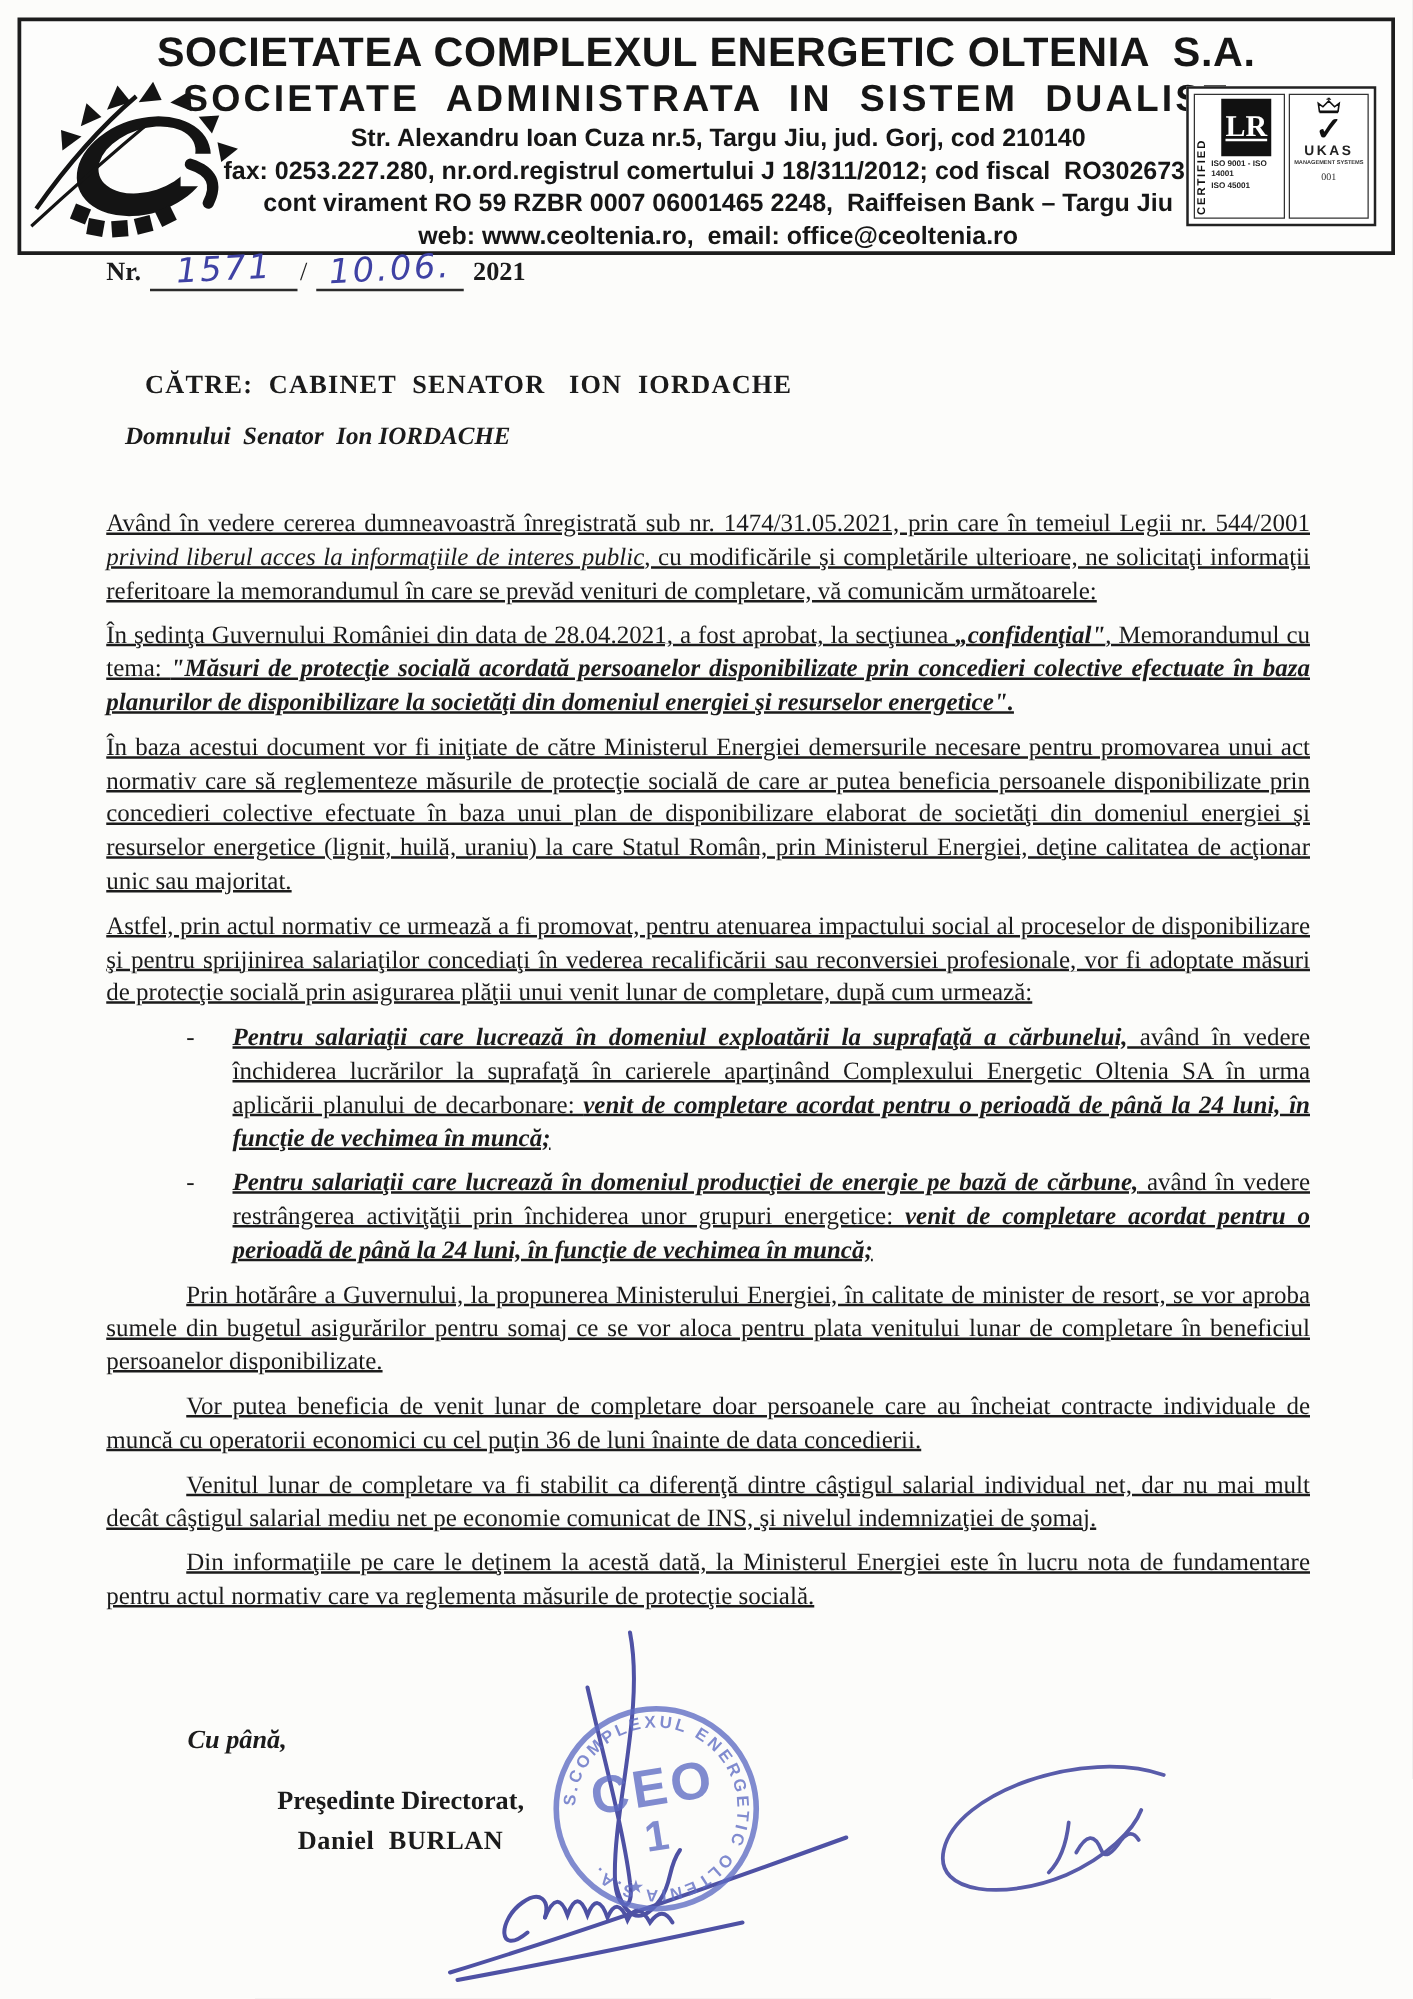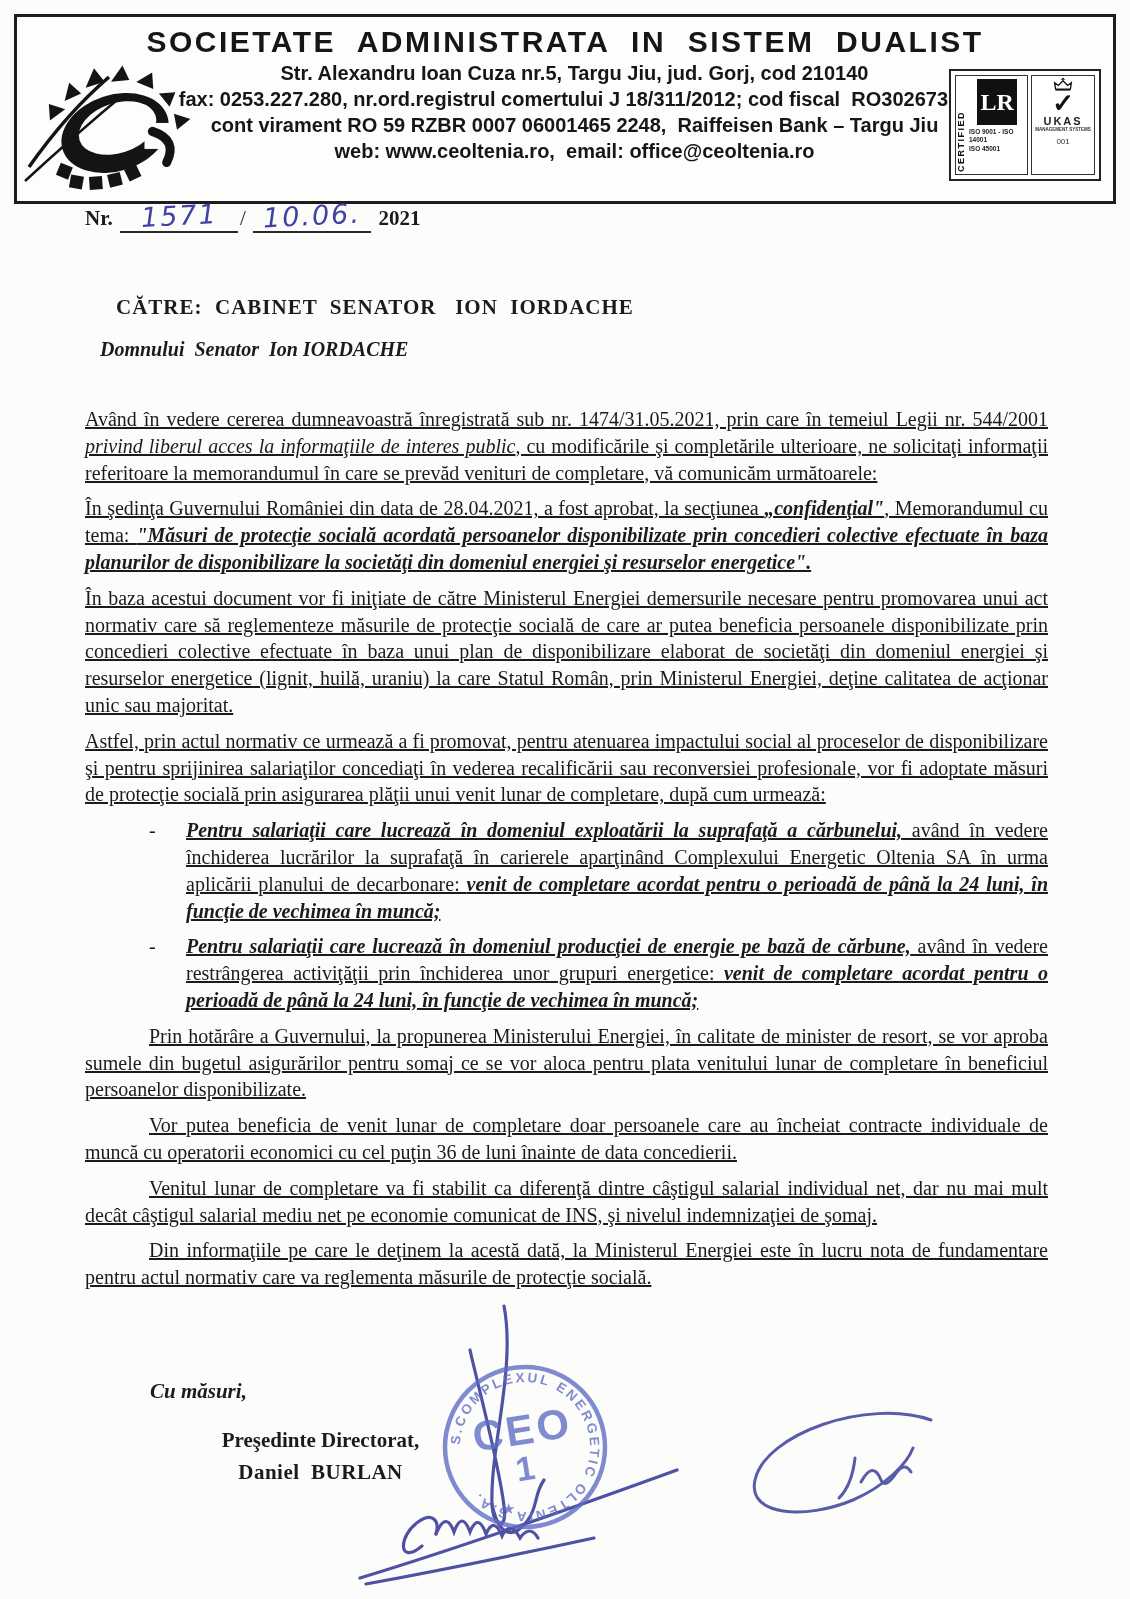--- a/index.html
+++ b/index.html
@@ -15,29 +15,29 @@
   .hdr-s{font-size:20px;line-height:26px;white-space:pre;padding-left:19px;}
   
   .cert-badge{position:absolute;right:12px;top:52px;width:152px;height:112px;border:2px solid #222;
               background:#fff;display:flex;align-items:stretch;padding:4px;box-sizing:border-box;
               font-family:"Liberation Sans",sans-serif;}
   .cert-left{flex:1.15;border:1px solid #333;margin-right:3px;position:relative;display:flex;}
   .cert-vert{writing-mode:vertical-rl;transform:rotate(180deg);font-size:9px;font-weight:700;
              letter-spacing:1.5px;padding:2px 0 2px 1px;color:#111;}
   .cert-lr-wrap{flex:1;display:flex;flex-direction:column;align-items:center;justify-content:flex-start;padding-top:3px;}
   .lr-box{width:40px;height:46px;background:#111;color:#fff;display:flex;align-items:center;justify-content:center;
-          font-size:24px;font-weight:700;font-family:"Liberation Serif",serif;}
+          font-size:24px;font-weight:700;font-family:"Liberation Serif",serif;text-decoration:underline;}
   .iso1,.iso2{font-size:6.5px;font-weight:700;color:#222;align-self:flex-start;padding-left:2px;line-height:8px;margin-top:3px;}
   .iso2{margin-top:1px;}
   .cert-right{flex:1;border:1px solid #333;display:flex;flex-direction:column;align-items:center;justify-content:flex-start;padding-top:2px;}
   .crown{width:22px;height:13px;}
   .check{font-size:26px;line-height:24px;font-weight:700;color:#111;}
   .ukas{font-size:11px;font-weight:700;letter-spacing:2px;color:#222;}
   .ukas-sub{font-size:4.5px;font-weight:700;color:#333;line-height:6px;text-align:center;}
-  .ukas-num{font-size:8px;color:#333;margin-top:4px;}
+  .ukas-num{font-size:8px;color:#333;margin-top:4px;font-family:Liberation Serif, serif;}
   
   .ref-line{position:absolute;left:85px;top:200px;font-size:21px;font-weight:700;}
   .hw-underline{display:inline-block;border-bottom:2px solid #2b2b2b;min-width:118px;text-align:center;
                 margin:0 2px;vertical-align:baseline;}
   .handwriting{display:inline-block;font-family:"DejaVu Sans",sans-serif;font-style:italic;font-weight:400;
                font-size:27px;color:#3f42a4;transform:rotate(-3deg);letter-spacing:2px;}
   .ref-slash{font-weight:400;}
   
   .addr1{position:absolute;left:116px;top:295px;font-size:21px;font-weight:700;letter-spacing:1px;white-space:pre;}
   .addr2{position:absolute;left:100px;top:338px;font-size:20px;font-weight:700;font-style:italic;white-space:pre;}
@@ -87,20 +87,21 @@
         <polygon points="168,88 152,94 154,78" fill="#141414"></polygon>
 
         <path d="M 128,88 Q 150,104 132,122" fill="none" stroke="#141414" stroke-width="9" stroke-linecap="round"></path>
       </g>
 
       <path d="M 6,112 Q 44,58 86,22" fill="none" stroke="#141414" stroke-width="3.5"></path>
       <path d="M 2,126 Q 52,80 100,40" fill="none" stroke="#141414" stroke-width="2.5"></path>
     </svg>
 
     <div class="hdr-text">
+      <div class="hdr-l1">SOCIETATEA COMPLEXUL ENERGETIC OLTENIA  S.A.</div>
       <div class="hdr-l2">SOCIETATE  ADMINISTRATA  IN  SISTEM  DUALIST</div>
       <div class="hdr-s">Str. Alexandru Ioan Cuza nr.5, Targu Jiu, jud. Gorj, cod 210140</div>
       <div class="hdr-s">fax: 0253.227.280, nr.ord.registrul comertului J 18/311/2012; cod fiscal  RO30267310</div>
       <div class="hdr-s">cont virament RO 59 RZBR 0007 06001465 2248,  Raiffeisen Bank – Targu Jiu</div>
       <div class="hdr-s">web: www.ceoltenia.ro,  email: office@ceoltenia.ro</div>
     </div>
 
     <div class="cert-badge">
       <div class="cert-left">
         <div class="cert-vert">CERTIFIED</div>
@@ -154,21 +155,21 @@
       <span class="dash">-</span>
       <p class="btext"><strong class="bi">Pentru salariaţii care lucrează în domeniul producţiei de energie pe bază de cărbune,</strong><span> având în vedere restrângerea activiţăţii prin închiderea unor grupuri energetice: </span><strong class="bi">venit de completare acordat pentru o perioadă de până la 24 luni, în funcţie de vechimea în muncă;</strong></p>
     </div>
 
     <p class="ind">Prin hotărâre a Guvernului, la propunerea Ministerului Energiei, în calitate de minister de resort, se vor aproba sumele din bugetul asigurărilor pentru somaj ce se vor aloca pentru plata venitului lunar de completare în beneficiul persoanelor disponibilizate.</p>
     <p class="ind">Vor putea beneficia de venit lunar de completare doar persoanele care au încheiat contracte individuale de muncă cu operatorii economici cu cel puţin 36 de luni înainte de data concedierii.</p>
     <p class="ind">Venitul lunar de completare va fi stabilit ca diferenţă dintre câştigul salarial individual net, dar nu mai mult decât câştigul salarial mediu net pe economie comunicat de INS, şi nivelul indemnizaţiei de şomaj.</p>
     <p class="ind">Din informaţiile pe care le deţinem la acestă dată, la Ministerul Energiei este în lucru nota de fundamentare pentru actul normativ care va reglementa măsurile de protecţie socială.</p>
   </div>
 
-  <div class="closing">Cu măsuri,</div>
+  <div class="closing">Cu până,</div>
 
   <div class="sig sig-left">
     <div class="sig-role">Preşedinte Directorat,</div>
     <div class="sig-name">Daniel  BURLAN</div>
   </div>
 
 
   <svg class="sig-ink-left" viewBox="0 0 335 295" aria-hidden="true">
     <g fill="none" stroke="#3c3f9b" stroke-width="3.2" stroke-linecap="round" opacity="0.9">
       <path d="M 152,8 C 164,70 138,150 140,206 C 141,231 156,233 152,208 C 147,166 128,96 118,52"></path>

